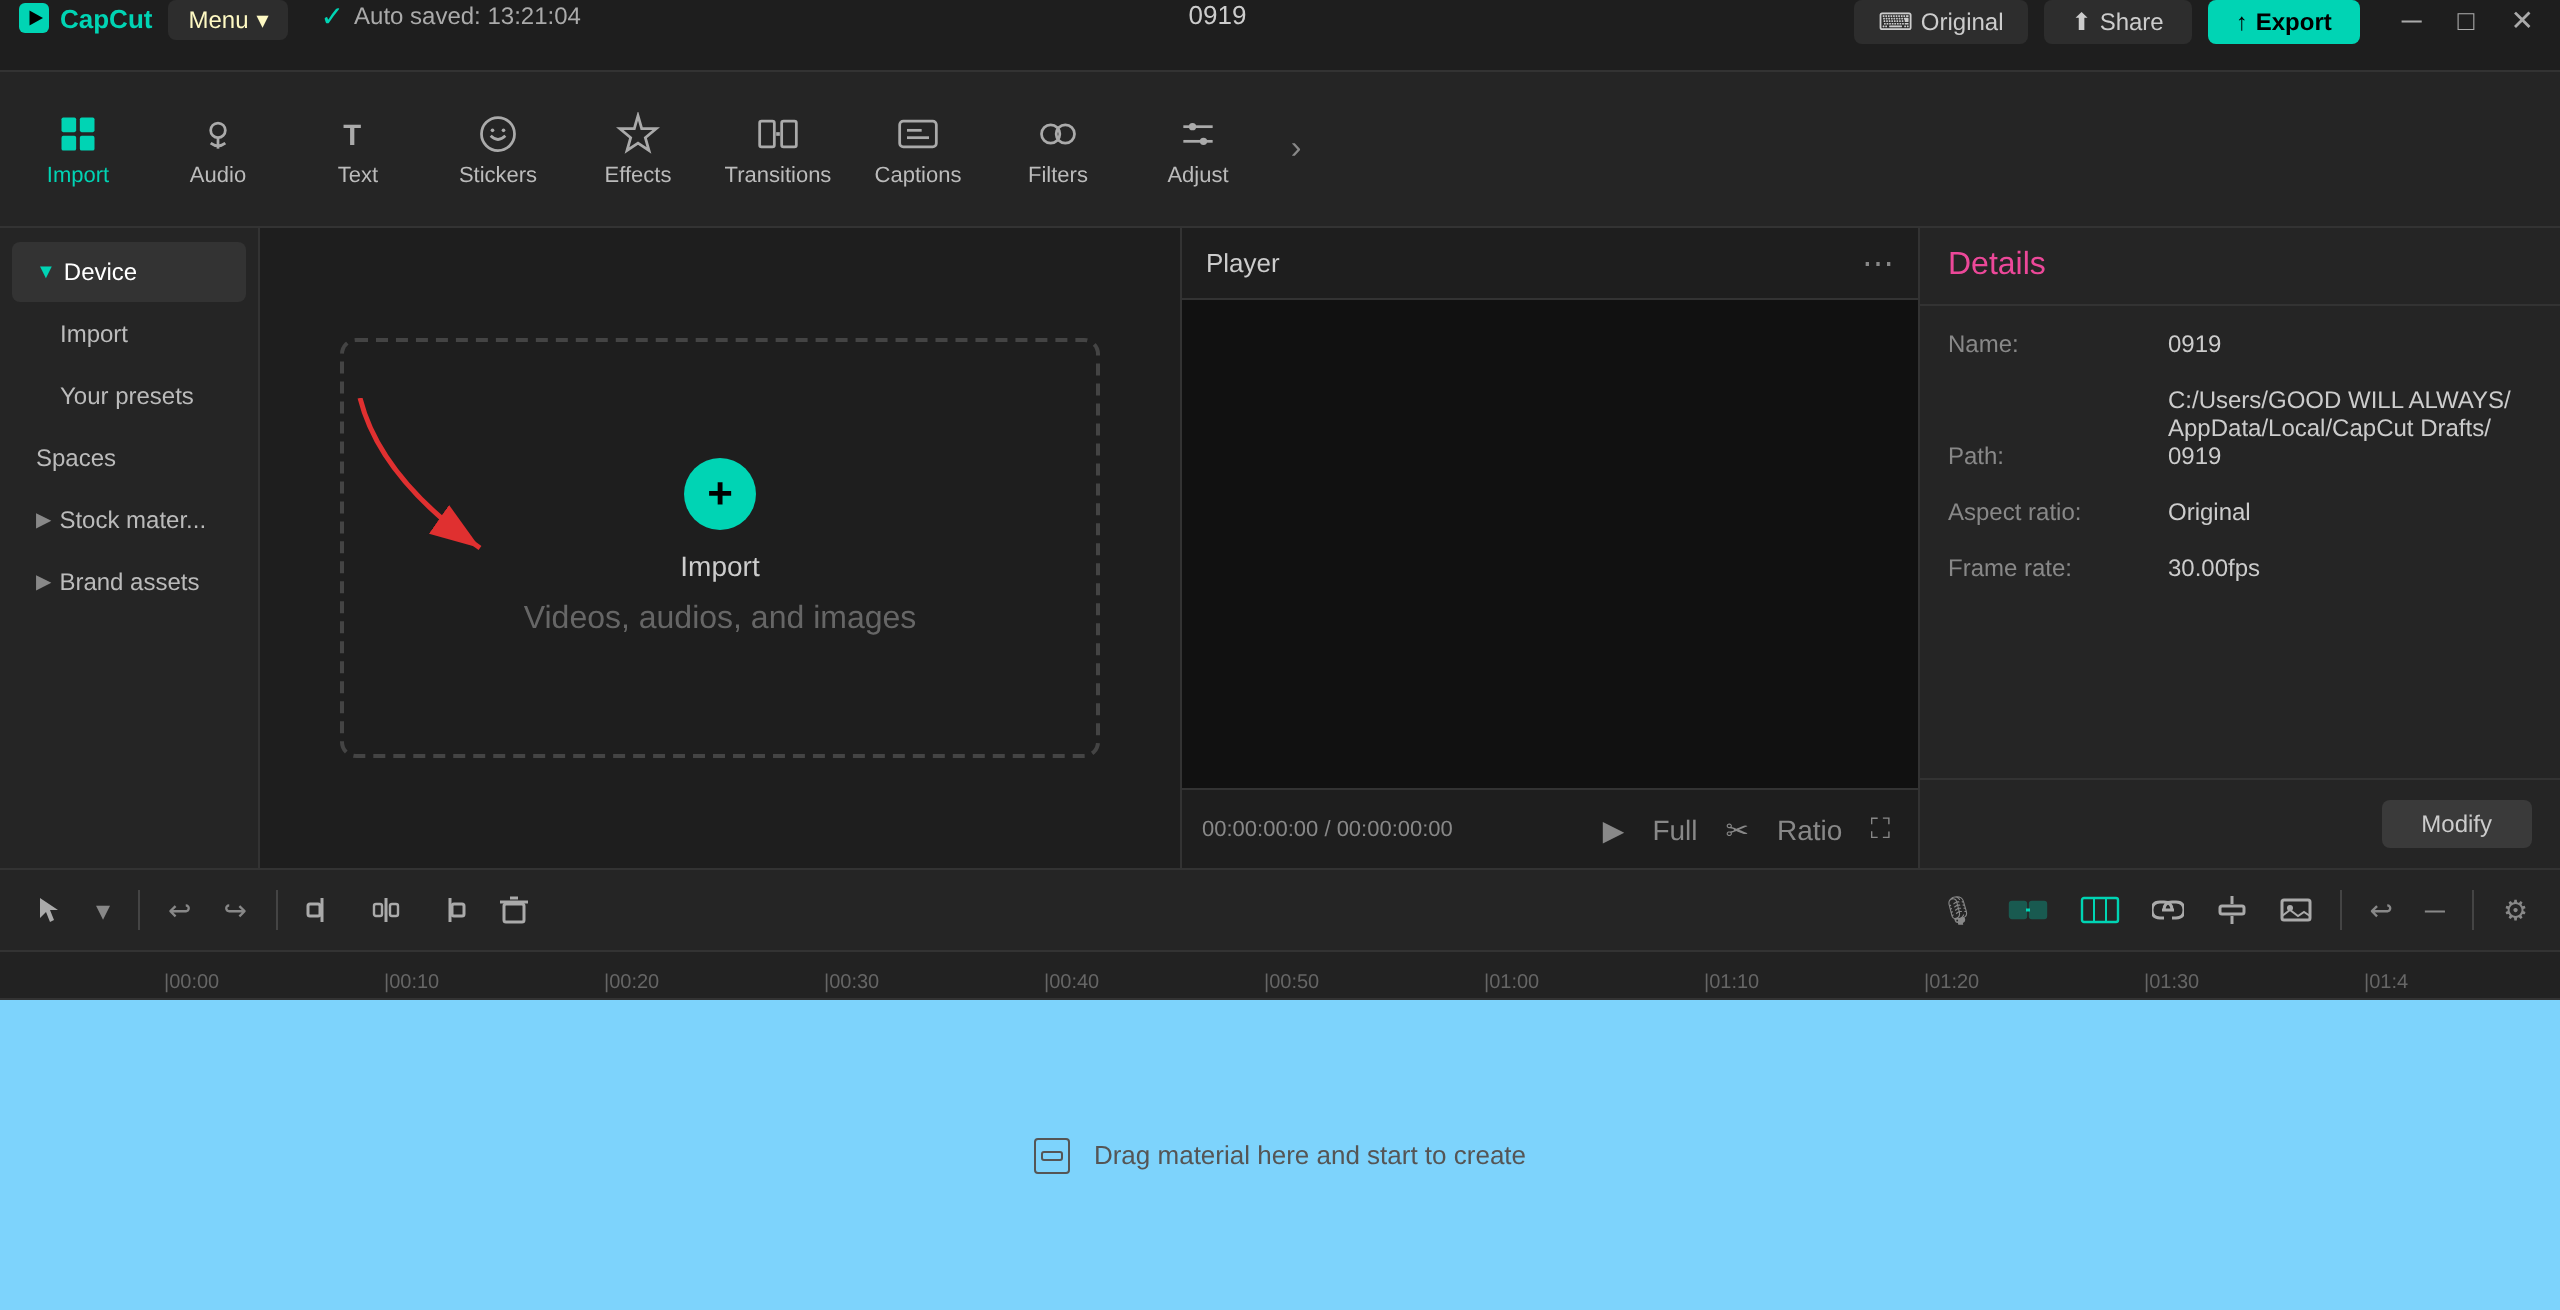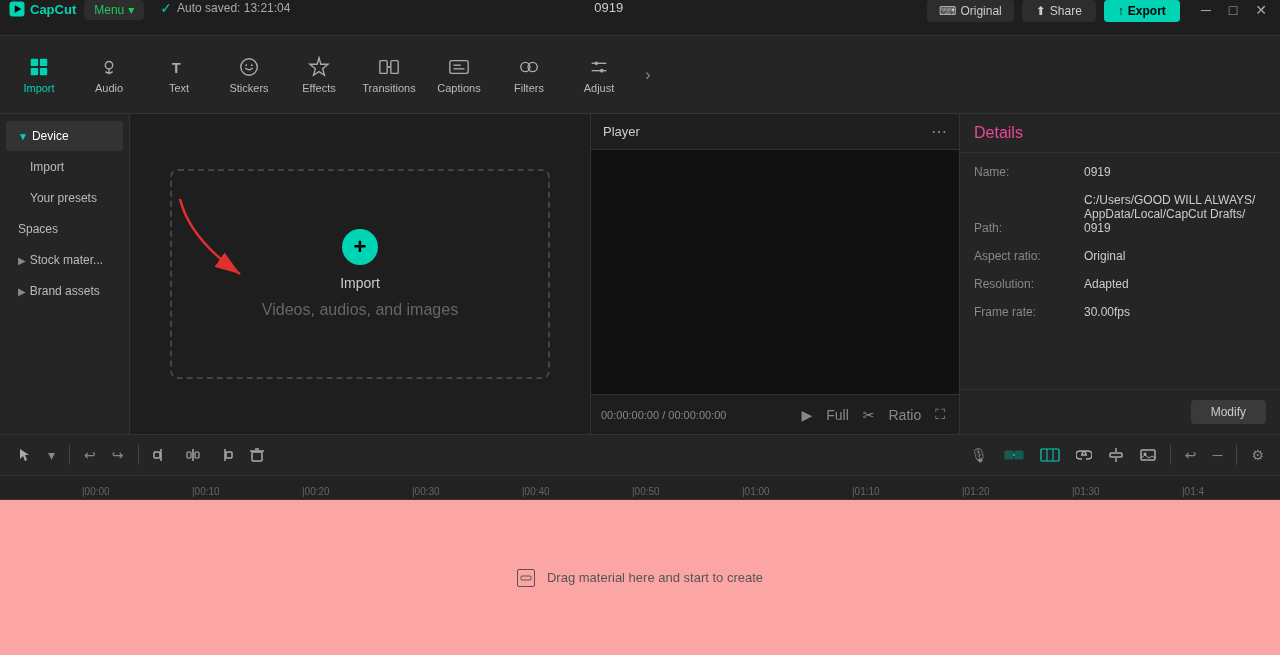--- a/index.html
+++ b/index.html
@@ -28,21 +28,21 @@
       align-items: center;
       gap: 4px;
       font-weight: bold;
       color: #00d4b4;
       font-size: 13px;
     }
     .title-bar-logo svg { width: 18px; height: 18px; }
     .menu-btn {
       background: #2d2d2d;
       border: none;
-      color: #22c55e;
+      color: #fef9c3;
       padding: 3px 10px;
       border-radius: 4px;
       cursor: pointer;
       font-size: 12px;
       display: flex;
       align-items: center;
       gap: 4px;
     }
     .auto-saved {
       display: flex;
@@ -369,21 +369,21 @@
     }
     .tl-right-btns {
       margin-left: auto;
       display: flex;
       align-items: center;
       gap: 4px;
     }
 
     
     .timeline {
-      background: #fca5a5;
+      background: #7dd3fc;
       height: calc(655px - 36px - 78px - 320px - 42px);
       overflow: hidden;
       position: relative;
     }
     .timeline-ruler {
       display: flex;
       align-items: center;
       background: #222;
       height: 24px;
       border-bottom: 1px solid #333;
@@ -646,24 +646,20 @@
       </div>
       <div class="detail-row">
         <span class="detail-label">Path:</span>
         <span class="detail-value" style="white-space:pre-line;">C:/Users/GOOD WILL ALWAYS/
 AppData/Local/CapCut Drafts/
 0919</span>
       </div>
       <div class="detail-row">
         <span class="detail-label">Aspect ratio:</span>
         <span class="detail-value">Original</span>
-      </div>
-      <div class="detail-row">
-        <span class="detail-label">Resolution:</span>
-        <span class="detail-value">Adapted</span>
       </div>
       <div class="detail-row">
         <span class="detail-label">Frame rate:</span>
         <span class="detail-value">30.00fps</span>
       </div>
     </div>
     <div class="details-footer">
       <button class="modify-btn">Modify</button>
     </div>
   </div>

